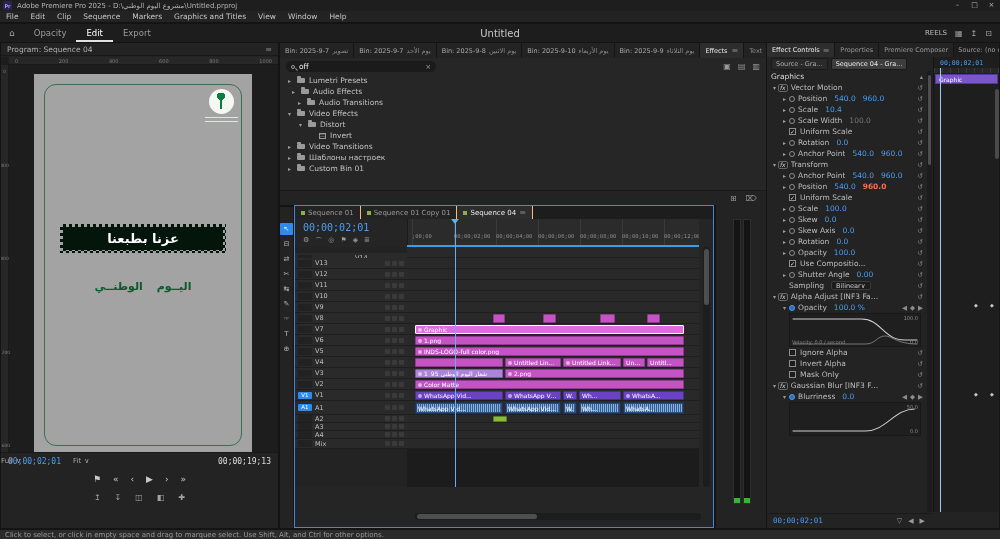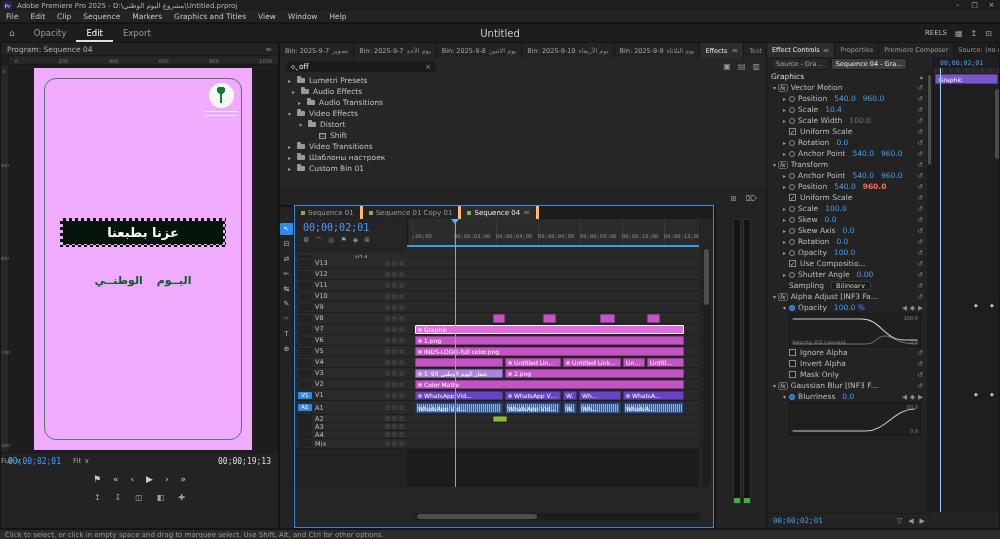--- a/index.html
+++ b/index.html
@@ -25,21 +25,21 @@
   .ws-ic{font-size:8px;color:#a8a8a8}
 
   
   .program{position:absolute;left:1px;top:43px;width:277px;height:485px;background:#232323}
   .p-head{height:13px;display:flex;align-items:center;font-size:7.5px;color:#b0b0b0;padding:0 6px;border-bottom:1px solid #191919}
   .mi{color:#8a8a8a;font-size:8px}
   .p-head .mi{margin-left:auto}
   .monitor{position:absolute;top:14px;left:0;right:0;height:395px;background:#1d1d1d;overflow:hidden}
   .ruler-top{position:absolute;left:8px;top:0;right:0;height:8px;background:#272727;display:flex;justify-content:space-between;align-items:center;font-size:5px;color:#7c7c7c;padding:0 6px;border-bottom:1px solid #191919}
   .ruler-left{position:absolute;left:0;top:8px;width:8px;bottom:0;background:#272727;display:flex;flex-direction:column;justify-content:space-between;align-items:center;font-size:4.5px;color:#7c7c7c;padding:4px 0;border-right:1px solid #191919}
-  .frame{position:absolute;left:33px;top:11px;width:218px;height:382px;background:#f0abfc}
+  .frame{position:absolute;left:33px;top:17px;width:218px;height:382px;background:#a3a3a3}
   .guide{position:absolute;left:10px;right:10px;top:10px;bottom:10px;border:1px solid rgba(8,80,40,.65);border-radius:12px}
   .nd-logo{position:absolute;right:18px;top:15px;width:25px;height:25px;border-radius:50%;background:#f4f7f2}
   .nd-logo::after{content:"";position:absolute;left:5px;top:4px;width:14px;height:16px;background:radial-gradient(circle at 50% 35%,#0e7c3a 0 4px,transparent 4px),linear-gradient(#0e7c3a,#0e7c3a);background-size:100% 55%,2px 100%;background-repeat:no-repeat;background-position:center top,center}
   .nd-caption{position:absolute;right:14px;top:43px;width:33px;height:7px;background:linear-gradient(#e9f3ec 0 1px,transparent 1px 4px,#e9f3ec 4px 5px,transparent 5px);opacity:.85}
   .slogan-wrap{position:absolute;left:26px;right:26px;top:150px;padding:3px;background:repeating-conic-gradient(#04150b 0% 25%,transparent 0% 50%) 0 0/6px 6px}
   .slogan{background:#04150b;color:#fff;font-size:13px;font-weight:bold;text-align:center;padding:4px 2px;direction:rtl;letter-spacing:1px}
   .subtitle{position:absolute;left:0;right:0;top:206px;text-align:center;color:#0a5c2e;font-size:11px;font-weight:bold;direction:rtl;letter-spacing:2px;word-spacing:10px}
   .p-ctrl{position:absolute;left:0;right:0;top:409px;height:76px;background:#232323;border-top:1px solid #191919}
   .pc-row1{display:flex;align-items:center;height:16px;padding:0 7px;font-size:8px;position:relative}
   .tc{color:#4b9ef5}
@@ -75,21 +75,21 @@
   .fx-bottom{position:absolute;bottom:0;left:0;right:0;height:15px;display:flex;align-items:center;justify-content:flex-end;gap:9px;padding:0 9px;color:#9a9a9a;font-size:8px;background:#232323;border-top:1px solid #1a1a1a}
 
   
   .tools{position:absolute;left:280px;top:207px;width:13px;height:321px;background:#232323;display:flex;flex-direction:column;align-items:center;padding-top:16px;gap:3px}
   .tool{width:13px;height:12px;display:flex;align-items:center;justify-content:center;font-size:7px;color:#b5b5b5}
   .tool.active{color:#fff;background:#2d8ceb;border-radius:1px}
 
   
   .timeline{position:absolute;left:294px;top:205px;width:420px;height:323px;background:#252525;border:1px solid #3f8ae0}
   .tl-tabs{height:13px;display:flex;background:#1d1d1d;font-size:7px;overflow:hidden}
-  .tl-tab{padding:0 6px;display:flex;align-items:center;gap:3px;color:#999;background:#232323;border-right:3px solid #fdba74;white-space:nowrap}
+  .tl-tab{padding:0 6px;display:flex;align-items:center;gap:3px;color:#999;background:#232323;border-right:1px solid #fdba74;white-space:nowrap}
   .tl-tab.active{background:#2d2d2d;color:#ececec}
   .dot{width:4px;height:4px;background:#86b049;flex:0 0 auto}
   .tl-tc{position:absolute;top:16px;left:8px;font-size:10px;color:#4b9ef5}
   .tl-icons{position:absolute;top:30px;left:8px;display:flex;gap:6px;font-size:7px;color:#9a9a9a}
   .tl-ruler{position:absolute;top:13px;left:112px;right:14px;height:26px;background:#2b2b2b;border-left:1px solid #1a1a1a;overflow:hidden;background-image:repeating-linear-gradient(90deg,#3a3a3a 0 1px,transparent 1px 42px);background-position:4px 0}
   .ruler-label{position:absolute;top:14px;font-size:5.5px;color:#8d8d8d;white-space:nowrap}
   .render-bar{position:absolute;top:39px;left:112px;right:14px;height:2px;background:#35a0e8}
   .tl-heads{position:absolute;top:41px;left:0;width:112px;height:240px;background:#232323}
   .trk{position:absolute;left:0;width:112px;background:#2a2a2a;border-bottom:1px solid #1e1e1e;display:flex;align-items:center;padding:0 3px}
   .src{width:14px;height:7px;font-size:5.5px;line-height:7px;text-align:center;color:#9a9a9a;background:#222;border-radius:1px;flex:0 0 auto}
@@ -332,21 +332,21 @@
           <span class="tree-label">Video Effects</span>
         </div>
         <div class="tree-row" style="padding-left: 17px;">
           <span class="twirl">▾</span>
           <div class="folder-ic"></div>
           <span class="tree-label">Distort</span>
         </div>
         <div class="tree-row" style="padding-left: 28px;">
           <span class="twirl"></span>
           <div class="effect-ic"></div>
-          <span class="tree-label">Shift</span>
+          <span class="tree-label">Invert</span>
         </div>
         <div class="tree-row" style="padding-left: 6px;">
           <span class="twirl">▸</span>
           <div class="folder-ic"></div>
           <span class="tree-label">Video Transitions</span>
         </div>
         <div class="tree-row" style="padding-left: 6px;">
           <span class="twirl">▸</span>
           <div class="folder-ic"></div>
           <span class="tree-label">Шаблоны настроек</span>

